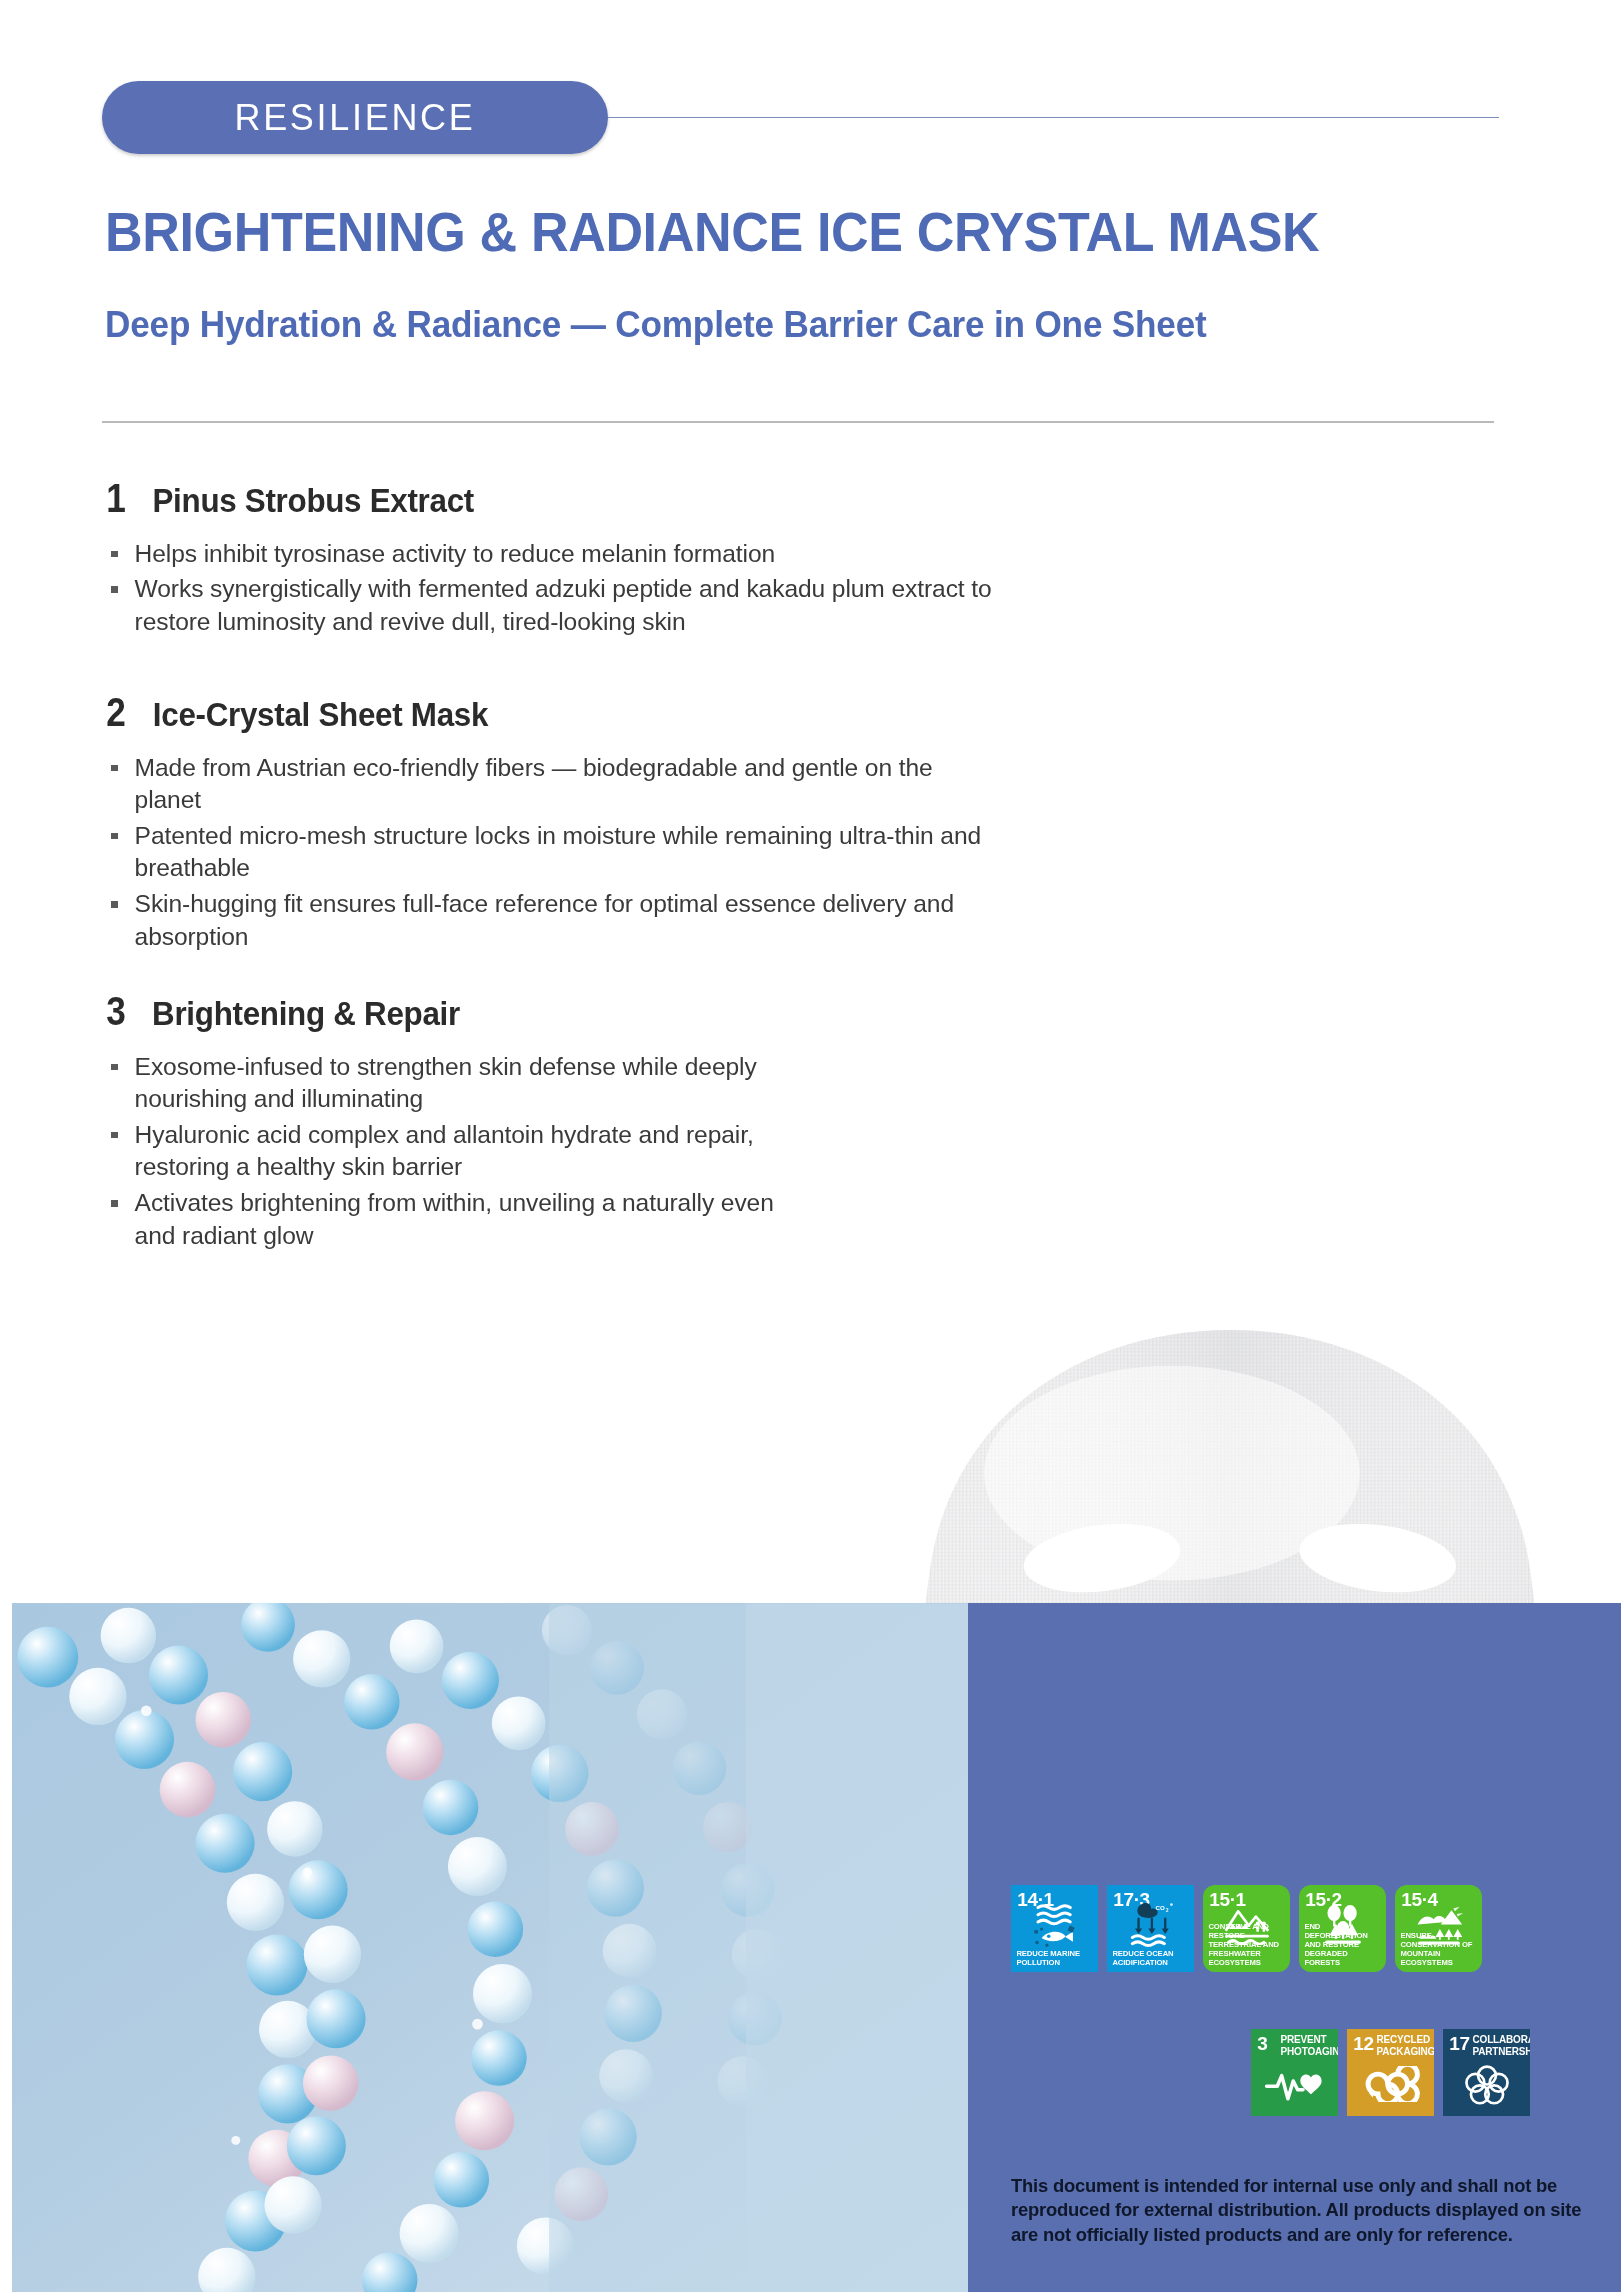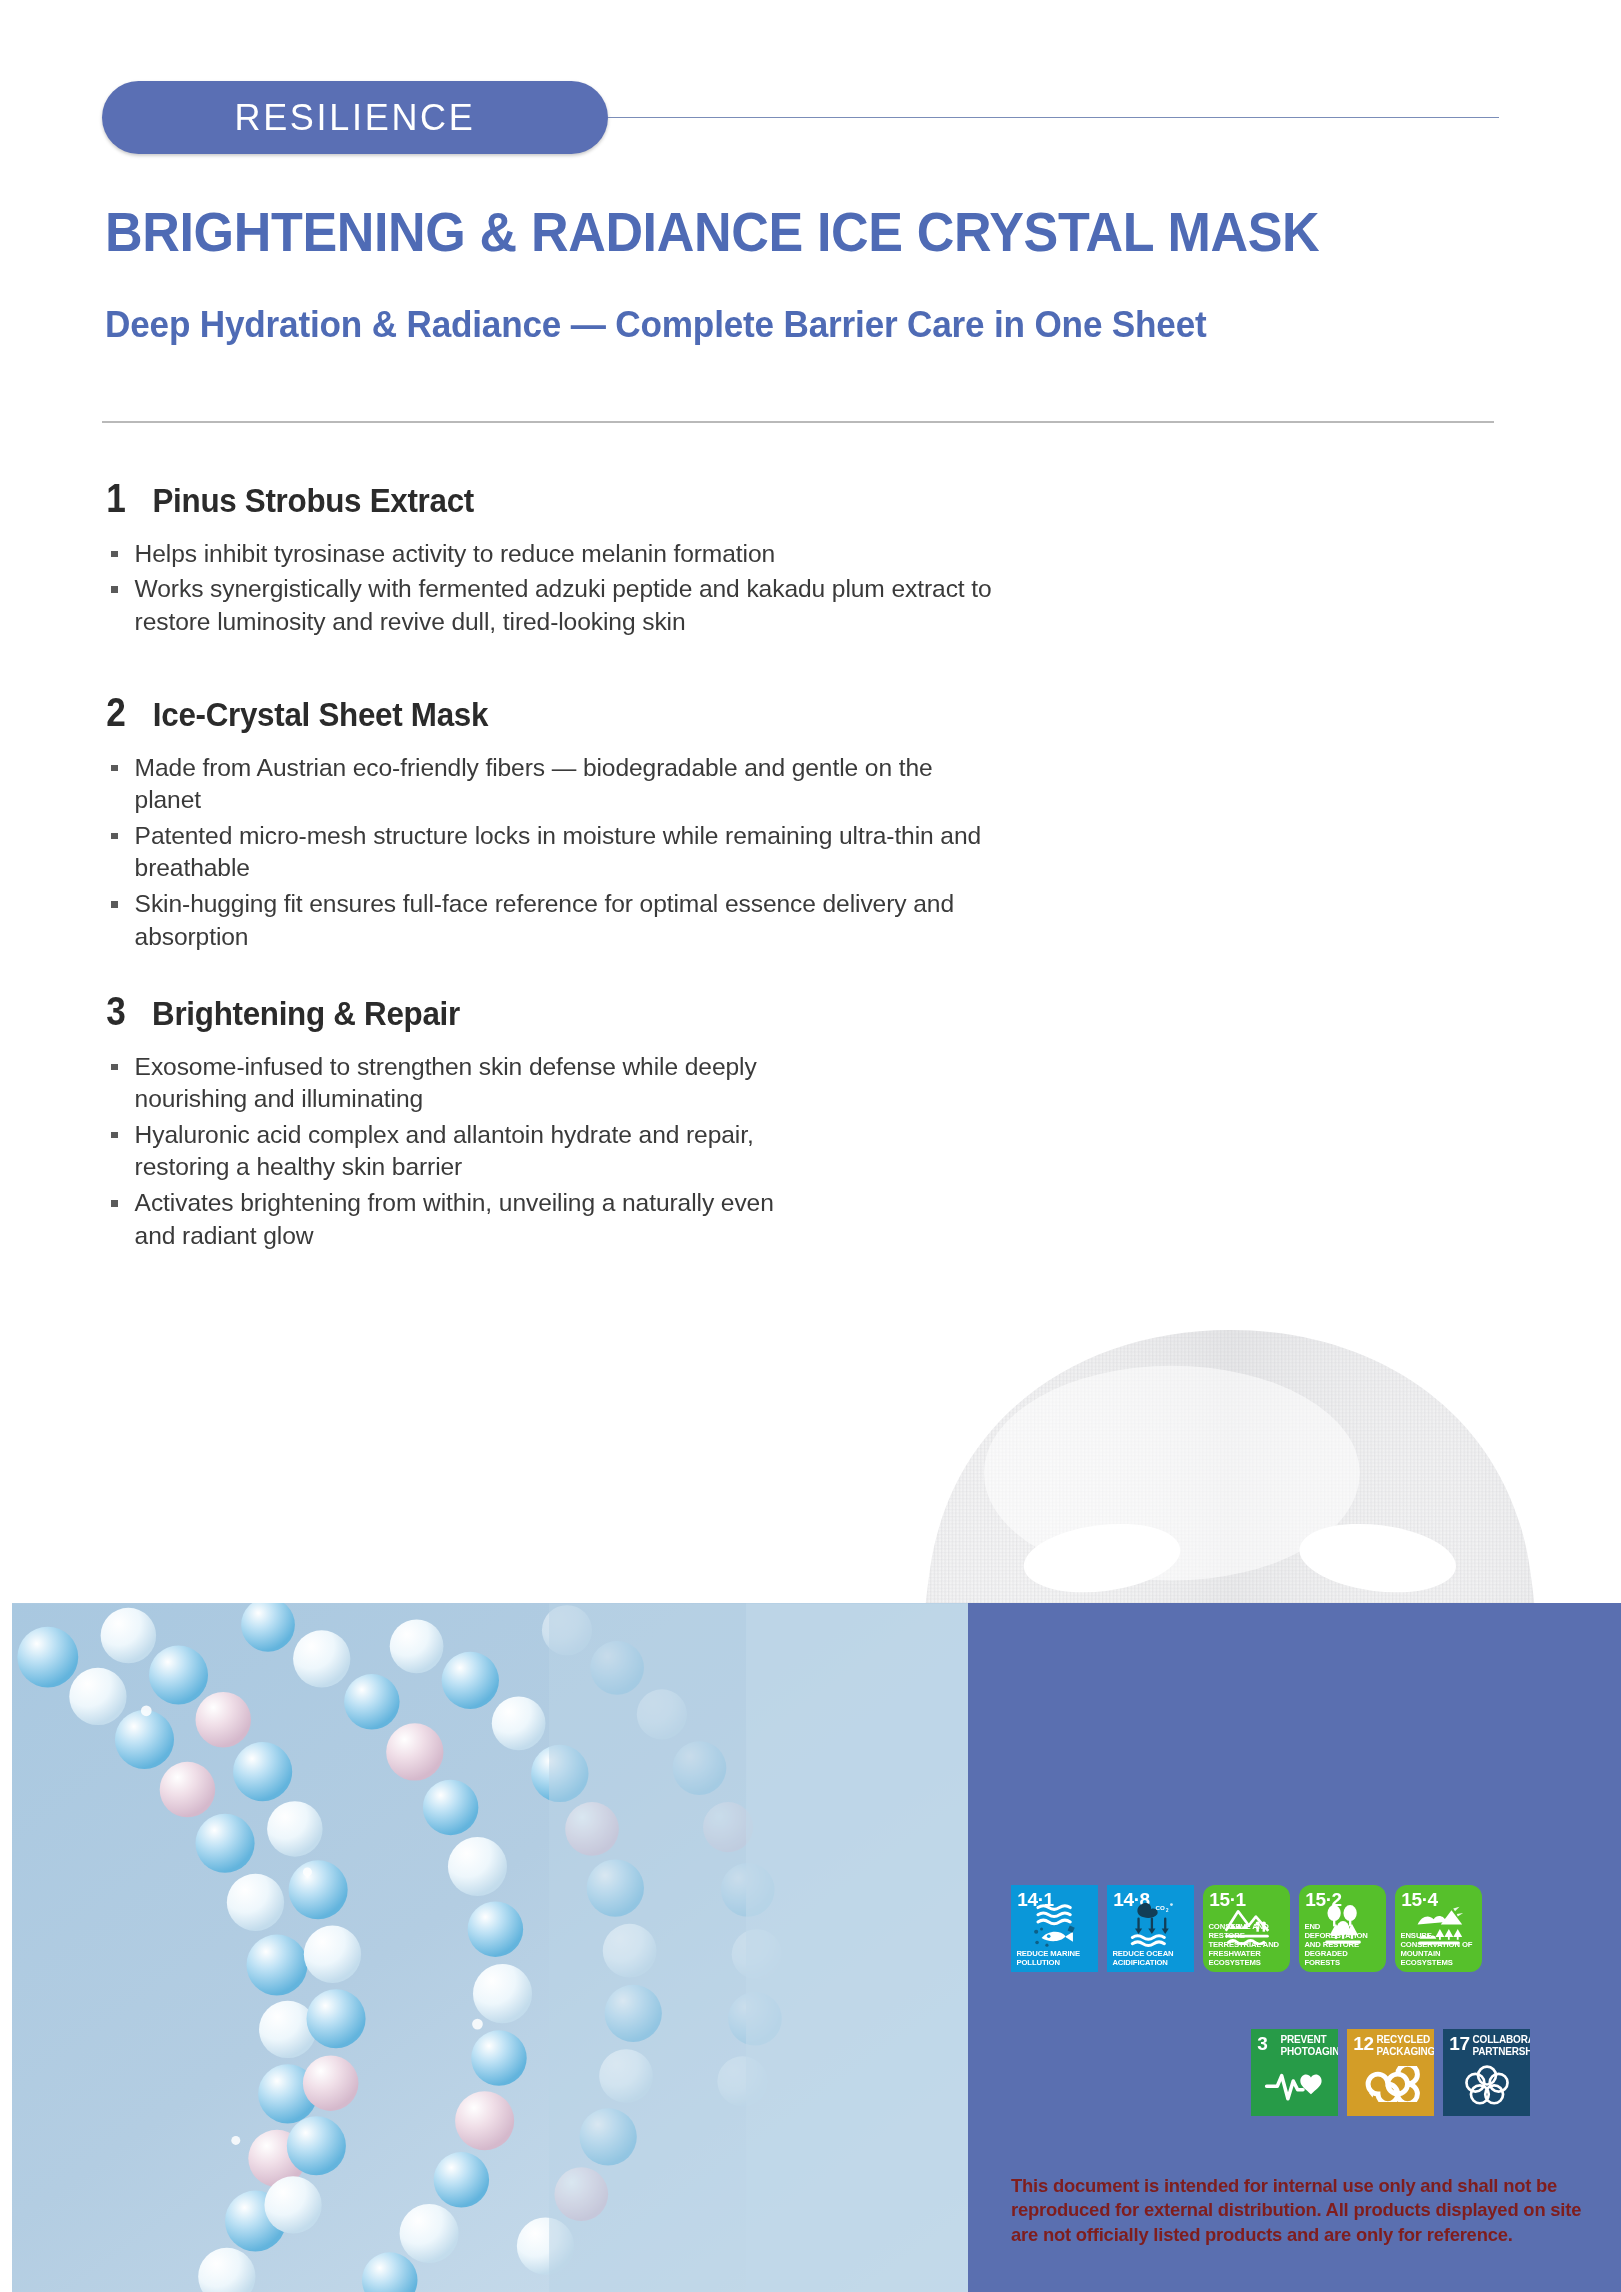--- a/index.html
+++ b/index.html
@@ -279,21 +279,21 @@
     justify-content: center;
   }
   .sdg-art.lower { top: 27px; height: 56px; }
   .sdg-art svg { display: block; }
 
   
   .disclaimer {
     position: absolute;
     left: 999px; top: 2174px;
     width: 578px;
-    color: #7f1d1d;
+    color: #0f172a;
     font-size: 18.4px;
     font-weight: 700;
     line-height: 1.33;
     letter-spacing: -0.2px;
   }
 </style>
 </head>
 <body>
 
 <div class="page">
@@ -572,21 +572,21 @@
             <circle cx="9" cy="45" r="2"></circle>
               <circle cx="20" cy="48" r="1.8"></circle>
             <rect x="44" y="27" width="6" height="6" transform="rotate(25 47 30)"></rect>
           </g>
         </svg>
       </span>
       <span class="sdg-caption">REDUCE MARINE POLLUTION</span>
     </div>
 
     <div class="sdg blue">
-      <span class="sdg-num">14·8</span>
+      <span class="sdg-num">17·3</span>
       <span class="sdg-art">
         <svg width="52" height="48" viewBox="0 0 58 54">
           <path d="M18 4 c6 -4 12 0 11 5 c5 -2 9 2 7 6 c-3 5 -14 5 -19 2 c-5 -3 -4 -11 1 -13 z" fill="#123e57"></path>
           <text x="34" y="10" font-family="Liberation Sans, sans-serif" font-size="7" font-weight="700" fill="#fff">CO</text>
           <text x="46" y="12" font-family="Liberation Sans, sans-serif" font-size="5" font-weight="700" fill="#fff">2</text>
           <g stroke="#123e57" stroke-width="2.6" stroke-linecap="round" fill="none">
             <path d="M15 20 v11"></path>
               <path d="M30 20 v11"></path>
               <path d="M45 20 v11"></path>
           </g>

